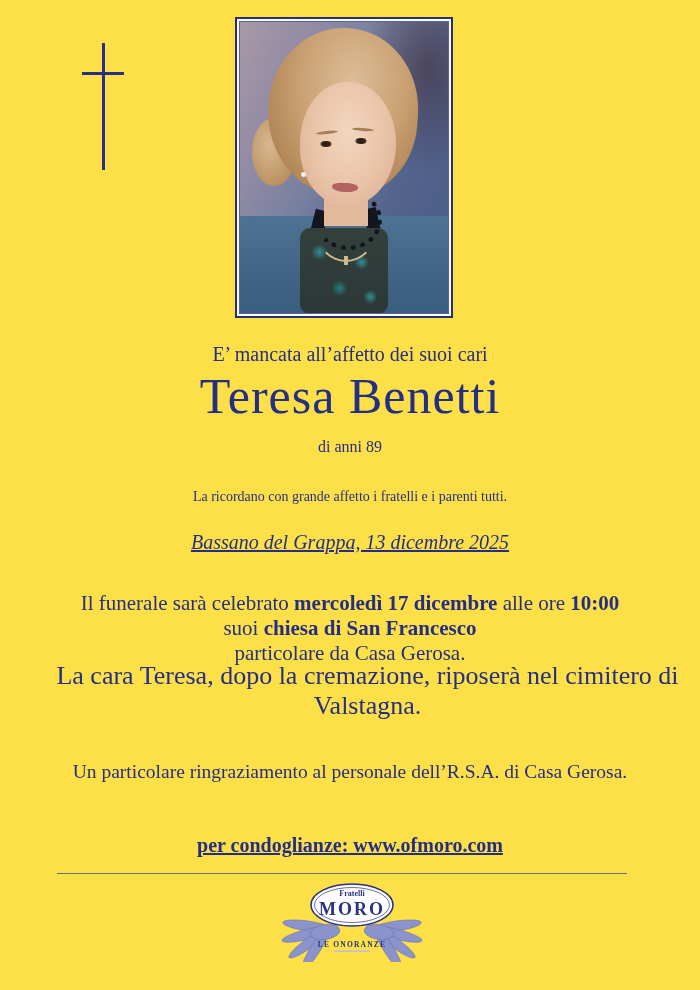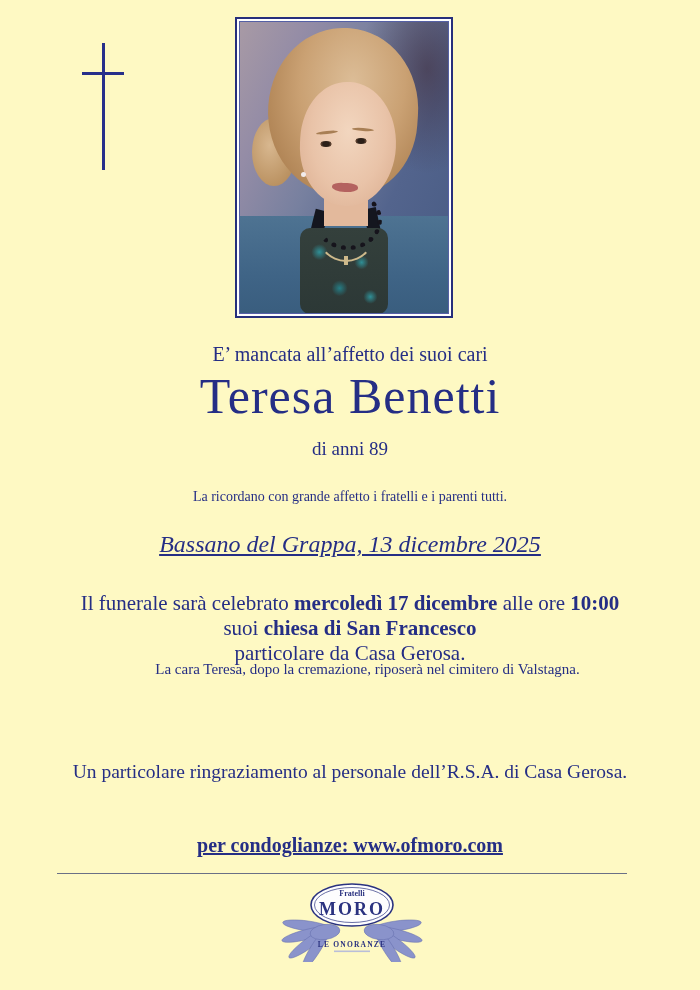--- a/index.html
+++ b/index.html
@@ -1,17 +1,17 @@
 <!DOCTYPE html>
 <html><head>
 <meta charset="utf-8">
 <style>
   html,body{margin:0;padding:0;background:#ffffff;}
   .page{
-    position:relative;width:700px;height:990px;background:#fef9c3;overflow:hidden;
+    position:relative;width:700px;height:990px;background:#fde047;overflow:hidden;
     font-family:"Liberation Serif","DejaVu Serif",serif;color:#252e85;
   }
   .abs{position:absolute;left:0;right:0;text-align:center;}
 
   
   .cross{position:absolute;left:82px;top:43px;width:42px;height:127px;}
   .cross .v{position:absolute;left:20px;top:0;width:3px;height:127px;background:#272f8a;}
   .cross .h{position:absolute;left:0;top:29px;width:42px;height:3px;background:#272f8a;}
 
   
@@ -59,26 +59,26 @@
   .necklace{position:absolute;left:74px;top:168px;width:58px;height:50px;border-radius:50%;
     border:5px dotted transparent;border-bottom-color:#16141c;border-right-color:#16141c;}
   .chain{position:absolute;left:76px;top:176px;width:56px;height:60px;border-radius:50%;
     border:2px solid transparent;border-bottom-color:#cdb98b;}
   .pendant{position:absolute;left:104px;top:234px;width:4px;height:9px;background:#cdb98b;}
   .earring{position:absolute;left:61px;top:150px;width:5px;height:5px;border-radius:50%;background:#f2ecec;}
 
   
   .intro{top:343px;font-size:20px;}
   .name{top:368px;font-size:50px;line-height:56px;letter-spacing:1px;}
-  .age{top:438px;font-size:19px;}
+  .age{top:438px;font-size:16px;}
   .remembrance{top:489px;font-size:14px;text-align:center;}
-  .dateline{top:531px;font-size:24px;font-style:italic;}
+  .dateline{top:531px;font-size:20px;font-style:italic;}
   .dateline span{text-decoration:underline;}
   .funeral{top:591px;font-size:21px;line-height:25px;}
-  .cremation{top:661px;font-size:15px;padding-left:35px;}
+  .cremation{top:661px;font-size:26px;padding-left:35px;}
   .thanks1{top:718px;font-size:19.5px;}
   .thanks2{top:761px;font-size:19.5px;text-align:center;}
   .condolences{top:834px;font-size:20px;font-weight:bold;}
   .condolences span{text-decoration:underline;margin-top:13px;}
   b{font-weight:bold;}
   .rule{position:absolute;left:57px;top:873px;width:570px;height:0;
     border-top:1.5px solid #6a7086;}
   .logo{position:absolute;left:277px;top:877px;width:150px;height:85px;}
 </style>
 </head>

